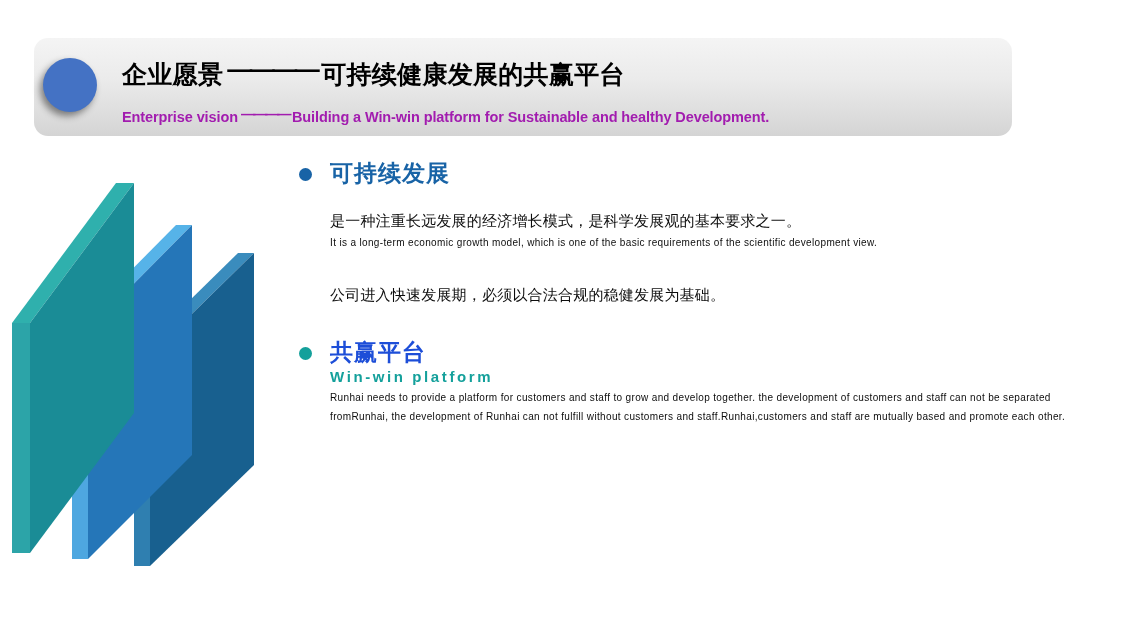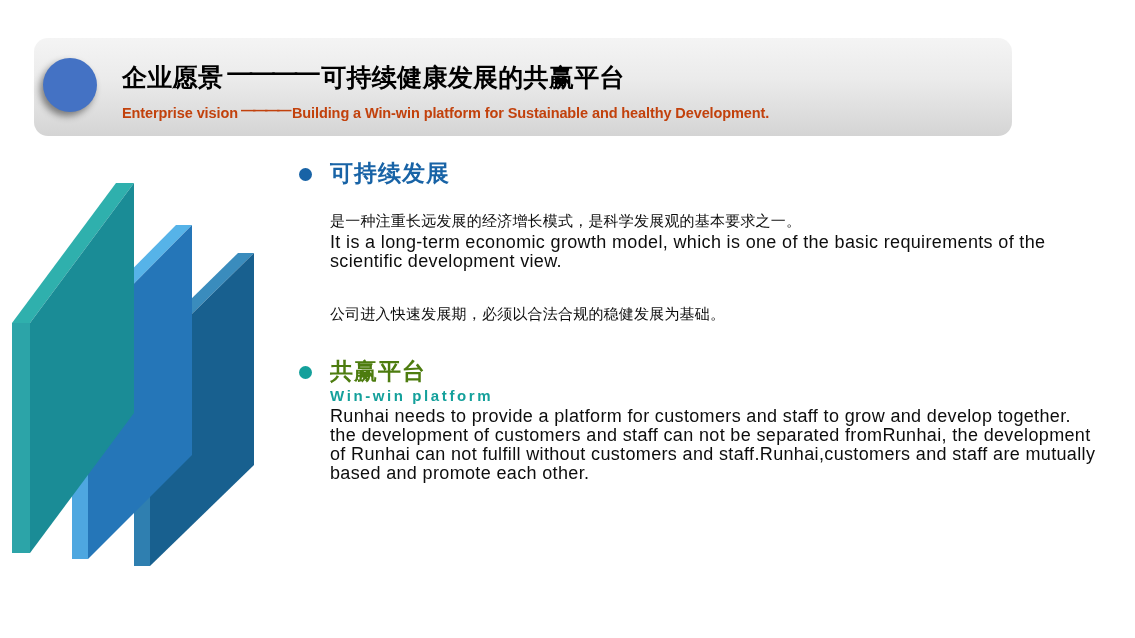--- a/index.html
+++ b/index.html
@@ -40,36 +40,36 @@
     position: absolute;
     left: 122px;
     top: 54px;
     width: 860px;
   }
   .banner-title {
     font-size: 25px;
     font-weight: bold;
     color: #000000;
     letter-spacing: 0.3px;
-    line-height: 36px;
+    line-height: 30px;
     white-space: nowrap;
   }
   .banner-title .dash {
     letter-spacing: -2.5px;
     font-weight: bold;
     display: inline-block;
     vertical-align: 5px;
     padding: 0 4px;
   }
   .banner-sub {
     font-size: 14.5px;
     font-weight: bold;
-    color: #c2410c;
+    color: #a21caf;
     line-height: 20px;
-    margin-top: 5px;
+    margin-top: 15px;
     white-space: nowrap;
     letter-spacing: -0.1px;
   }
   .banner-sub .dash {
     letter-spacing: -2.5px;
     display: inline-block;
     vertical-align: 3px;
     padding: 0 3px;
   }
 
@@ -118,21 +118,21 @@
   }
   .body-cn {
     font-size: 15px;
     color: #0d0d0d;
     line-height: 22px;
     letter-spacing: 0.2px;
     margin-top: 24px;
     padding-left: 34px;
   }
   .body-en {
-    font-size: 18px;
+    font-size: 10px;
     color: #0d0d0d;
     line-height: 19px;
     letter-spacing: 0.35px;
     margin-top: 1px;
     padding-left: 34px;
   }
   #section-1 { margin-top: 0; }
   #section-2 { margin-top: 32px; }
   #section-3 { margin-top: 33px; }
 </style>
@@ -185,19 +185,19 @@
     <div class="body-en">It is a long-term economic growth model, which is one of the basic requirements of the scientific development view.</div>
   </div>
 
   <div class="section" id="section-2">
     <div class="body-cn">公司进入快速发展期，必须以合法合规的稳健发展为基础。</div>
   </div>
 
   <div class="section" id="section-3">
     <div class="sec-head">
       <span class="bullet" id="bullet-3" style="background: rgb(20, 160, 155);"></span>
-      <div class="head-cn" id="head-cn-3" style="color: #4d7c0f;">共赢平台</div>
+      <div class="head-cn" id="head-cn-3" style="color: #1d4ed8;">共赢平台</div>
       <div class="head-en" id="head-en-3" style="color: rgb(20, 160, 155);">Win-win  platform</div>
     </div>
     <div class="body-en">Runhai needs to provide a platform for customers and staff to grow and develop together. the development of customers and staff can not be separated fromRunhai, the development of Runhai can not fulfill without customers and staff.Runhai,customers and staff are mutually based and promote each other.</div>
   </div>
 
 </div>
 
 </body></html>

